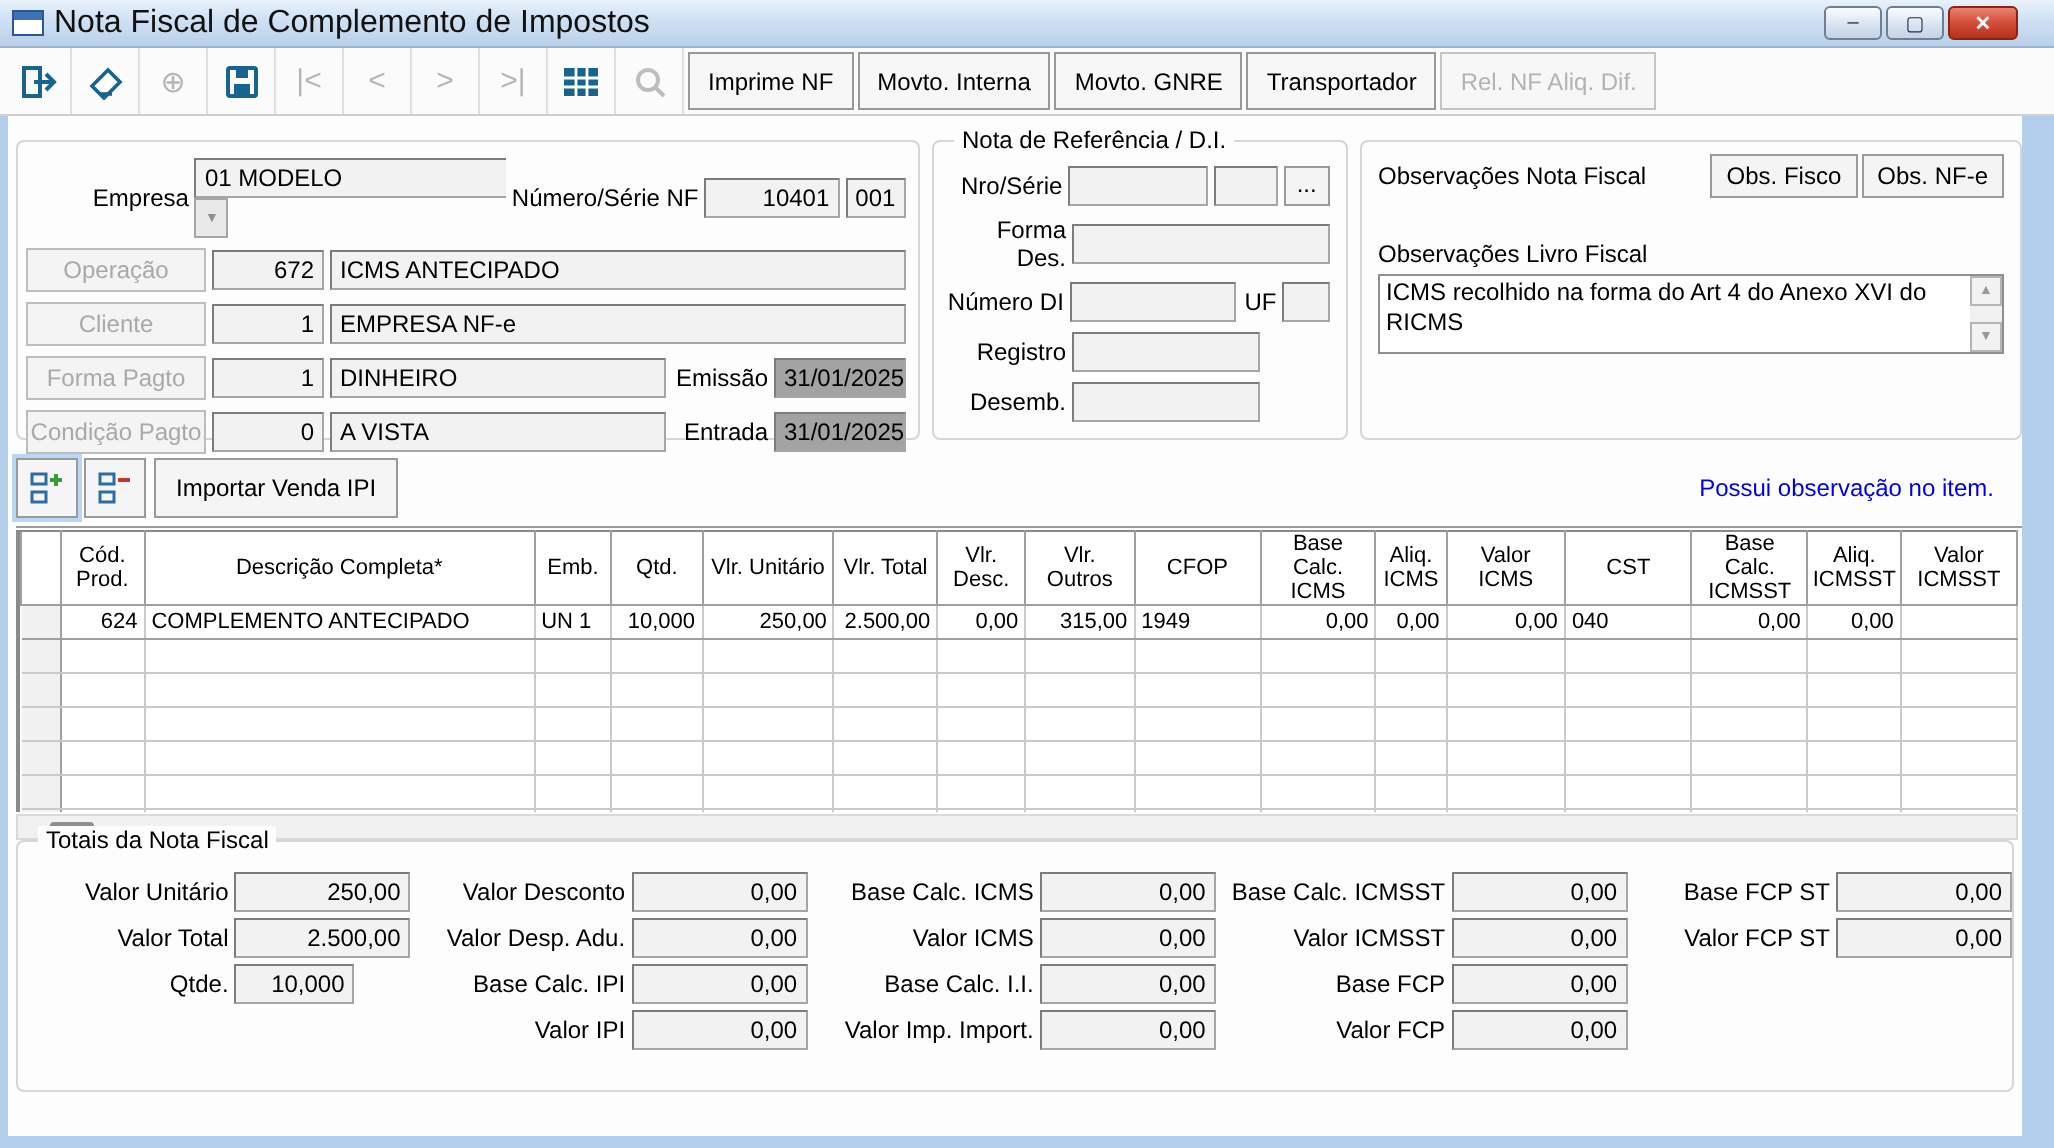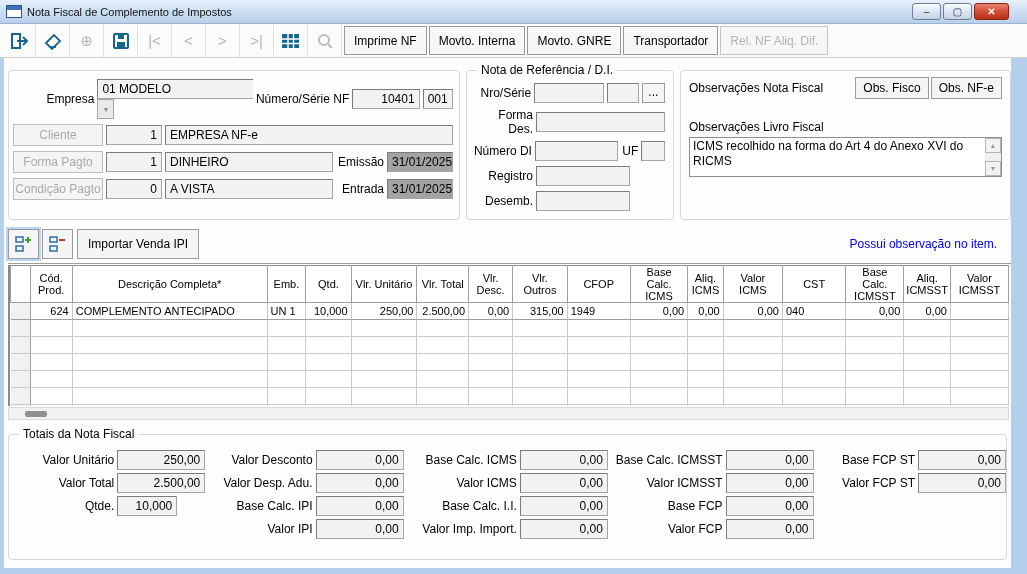--- a/index.html
+++ b/index.html
@@ -2,21 +2,21 @@
 <html><head>
 <meta charset="utf-8">
 <style>
   * { margin:0; padding:0; box-sizing:border-box; }
   html,body { width:1027px; height:574px; overflow:hidden; font-family:"Liberation Sans", sans-serif; font-size:12px; color:#000; }
   .window { width:1027px; height:574px; background:#b4cfec; position:relative; }
   
   .titlebar { height:24px; background:linear-gradient(#e9f1fb,#cfe0f3 45%,#b9d0ea); border-bottom:1px solid #9ab3d1; display:flex; align-items:center; padding:0 6px; }
   .app-icon { width:16px; height:13px; border:1px solid #2b5797; background:#fff; margin-right:5px; position:relative; }
   .app-icon::before { content:""; position:absolute; left:0; top:0; right:0; height:4px; background:#3f72b5; }
-  .title-text { flex:1; font-size:11px; color:#111; }
+  .title-text { flex:1; font-size:16px; color:#111; }
   .winctl { display:flex; gap:2px; margin-right:12px; }
   .wbtn { width:29px; height:17px; border:1px solid #6f7e93; border-radius:3px; background:linear-gradient(#fbfdfe,#dce6f2 50%,#c3d3e6); display:flex; align-items:center; justify-content:center; font-size:10px; color:#24304a; }
   .wbtn.close { width:35px; background:linear-gradient(#e98271,#d4523c 45%,#b92f1a); border-color:#8c2213; color:#fff; font-weight:bold; }
   
   .toolbar { height:34px; background:#fbfbfb; border-bottom:1px solid #cfcfcf; display:flex; align-items:stretch; padding-left:2px; }
   .tb-icon { width:34px; display:flex; align-items:center; justify-content:center; border-right:1px solid #e0e0e0; }
   .tb-icon .glyph { font-size:15px; font-weight:600; color:#17648f; }
   .tb-icon .glyph.dis { color:#b5b5b5; font-weight:400; }
   .tb-btn { display:flex; align-items:center; padding:0 9px; margin:2px 0 2px 2px; background:#f7f7f7; border:1px solid #989898; font-size:12px; }
   .tb-btn.dis { color:#b3b3b3; border-color:#c4c4c4; }
@@ -63,21 +63,21 @@
   .gridwrap { width:1001px; height:141px; overflow:hidden; border-left:2px solid #8a8a8a; background:#fff; }
   table.grid { border-collapse:collapse; table-layout:fixed; }
   table.grid th { font-weight:normal; font-size:11px; text-align:center; white-space:pre-line; border:1px solid #9f9f9f; border-top:1px solid #8a8a8a; height:30px; padding:0 2px; background:#fff; }
   table.grid td { font-size:11px; height:17px; border-right:1px solid #c9c9c9; border-bottom:1px solid #c9c9c9; padding:0 3px; white-space:nowrap; overflow:hidden; background:#fff; }
   table.grid td.sel { background:#f1f1f1; border-right:1px solid #9f9f9f; }
   table.grid tr.data td { border-bottom:1px solid #9f9f9f; }
   
   .hscroll { width:1001px; height:13px; background:#f1f1f1; border:1px solid #d9d9d9; margin-top:1px; position:relative; }
   .hthumb { position:absolute; left:16px; top:3px; width:22px; height:6px; background:#8f8f8f; border-radius:2px; }
   
-  .totals { margin-top:14px; width:999px; height:126px; padding:14px 0 0 0; }
+  .totals { width:999px; height:126px; padding:14px 0 0 0; }
   .tcols { display:flex; }
   .tcol { display:flex; flex-direction:column; gap:2px; }
   .tc1 { width:200px; } .tc2 { width:200px; margin-left:2px; } .tc3 { width:200px; margin-left:8px; } .tc4 { width:200px; margin-left:8px; } .tc5 { width:190px; margin-left:6px; }
   .trow { display:flex; align-items:center; height:21px; }
   .trow .lbl { flex:1; text-align:right; padding-right:3px; }
   .trow .field { width:88px; }
   .trow .field.small { width:60px; margin-right:28px; }
   svg { display:block; }
 </style>
 </head>
@@ -163,20 +163,25 @@
       <div class="groupbox formbox">
         <div class="frow">
           <span class="lbl" style="width:88px;text-align:right;">Empresa</span>
           <span class="dropdown">
             <span class="field">01 MODELO</span>
             <span class="ddbtn">▼</span>
           </span>
           <span class="lbl" style="width:100px;text-align:right;">Número/Série NF</span>
           <span class="field ra" style="width:72px;">10401</span>
           <span class="field" style="width:32px;">001</span>
+        </div>
+        <div class="frow">
+          <span class="btn3d dis" style="width:90px;">Operação</span>
+          <span class="field ra" style="width:56px;">672</span>
+          <span class="field" style="flex:1;">ICMS ANTECIPADO</span>
         </div>
         <div class="frow">
           <span class="btn3d dis" style="width:90px;">Cliente</span>
           <span class="field ra" style="width:56px;">1</span>
           <span class="field" style="flex:1;">EMPRESA NF-e</span>
         </div>
         <div class="frow">
           <span class="btn3d dis" style="width:90px;">Forma Pagto</span>
           <span class="field ra" style="width:56px;">1</span>
           <span class="field" style="flex:1;">DINHEIRO</span>

